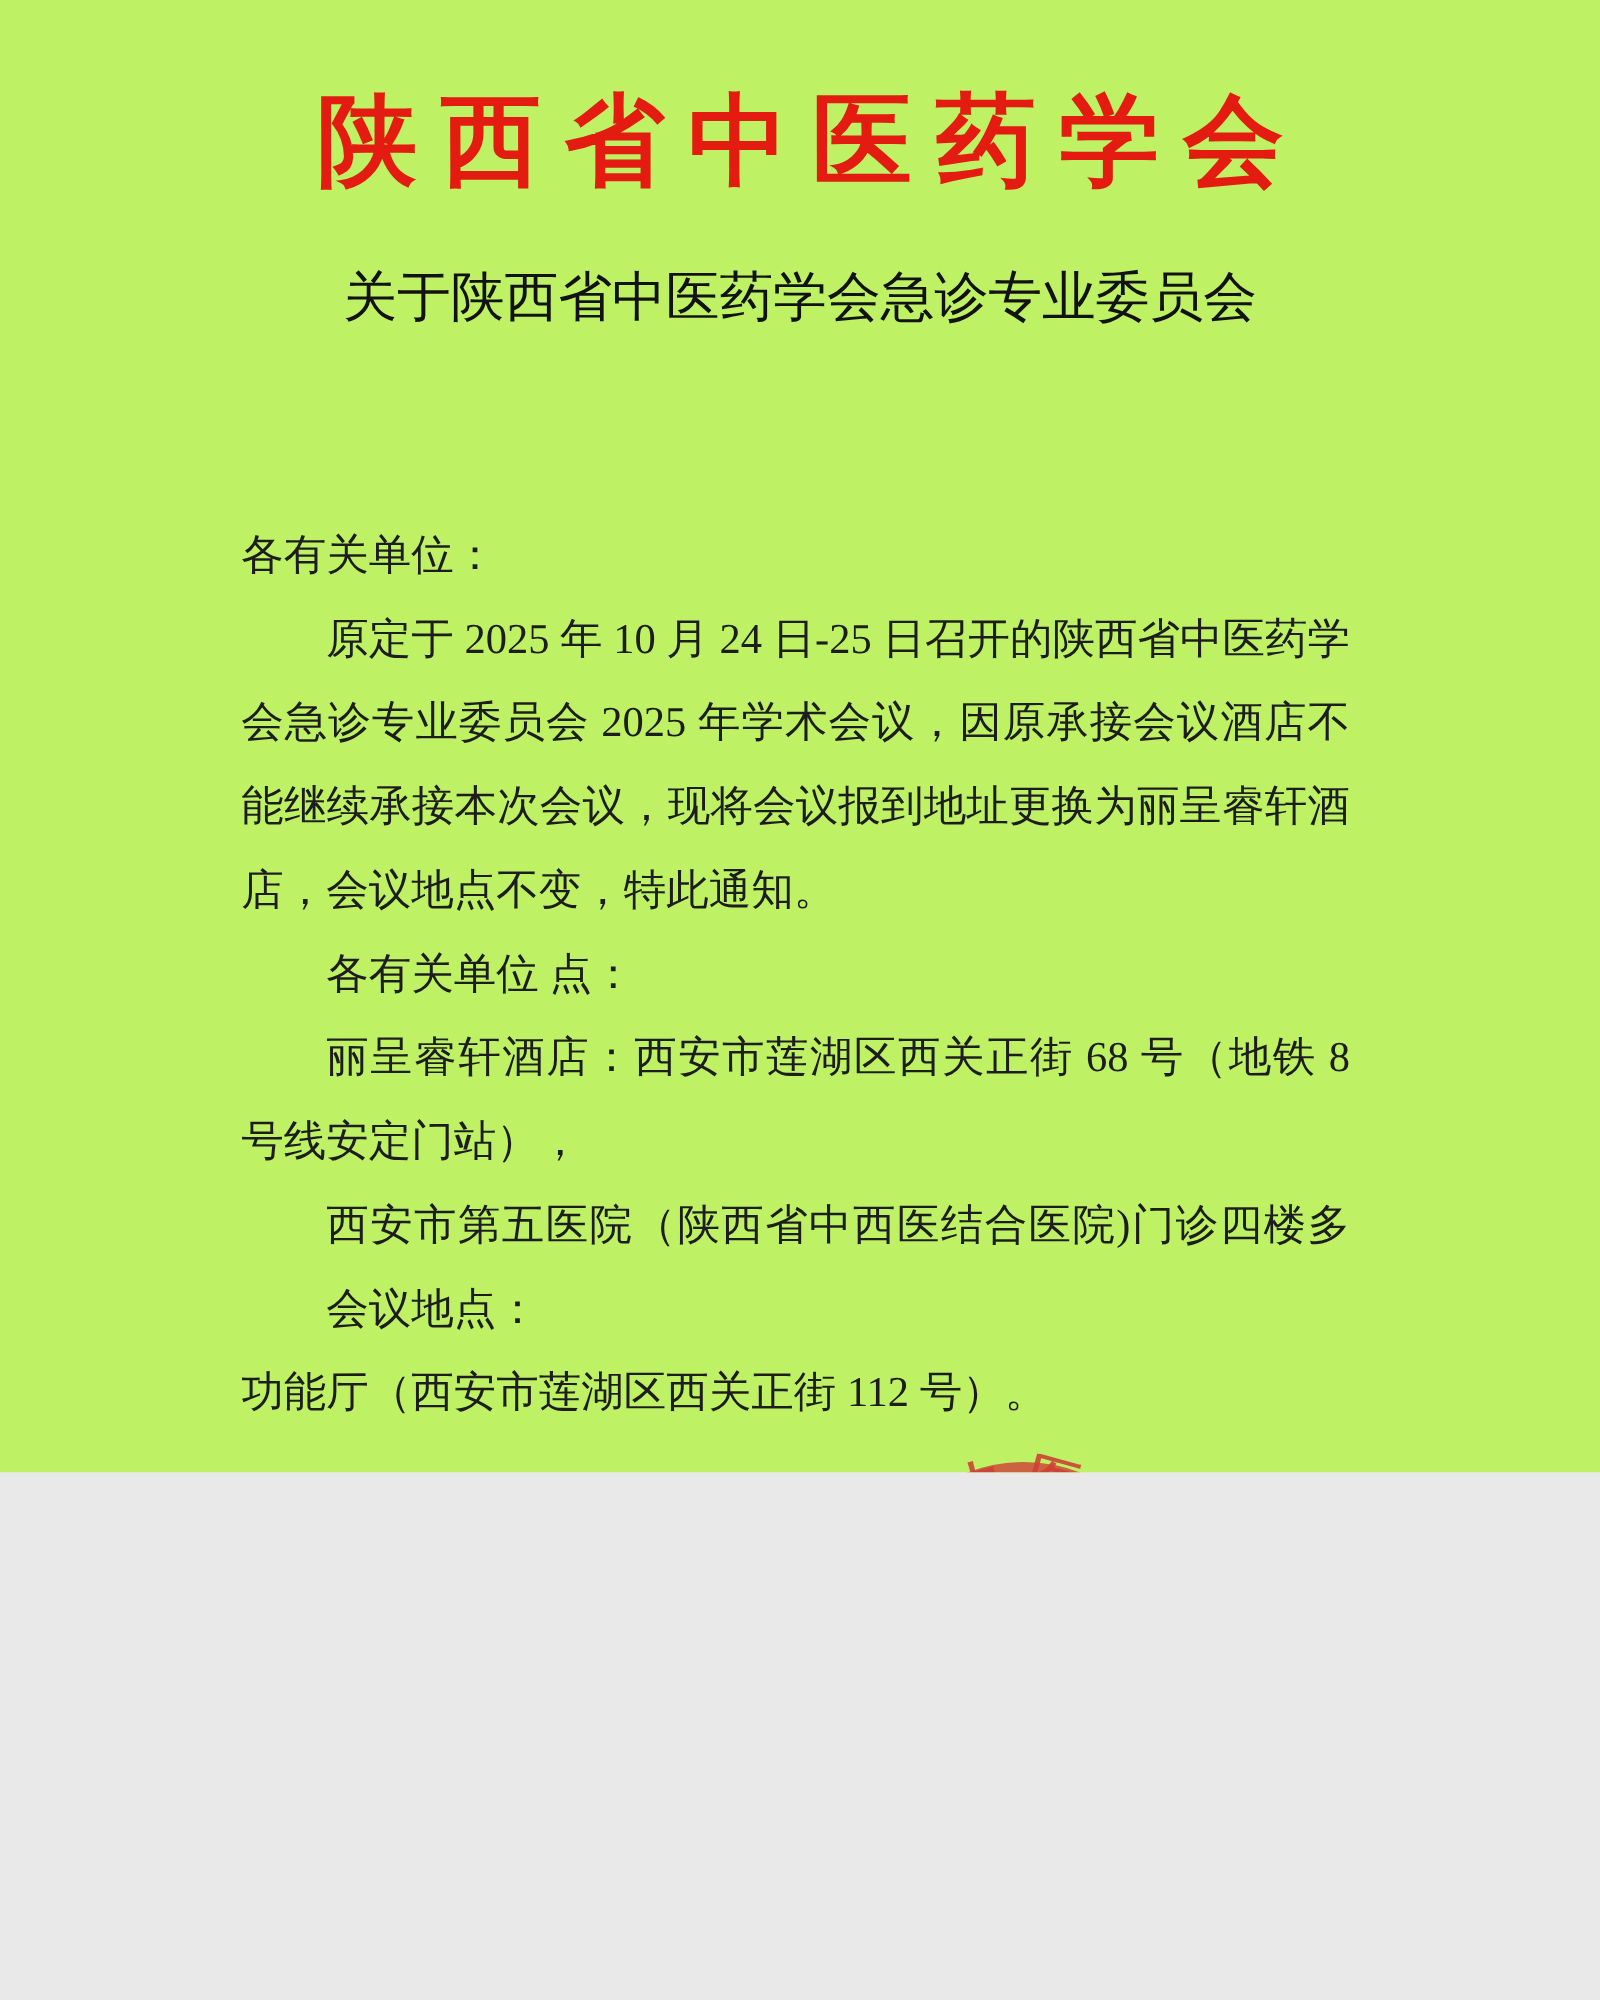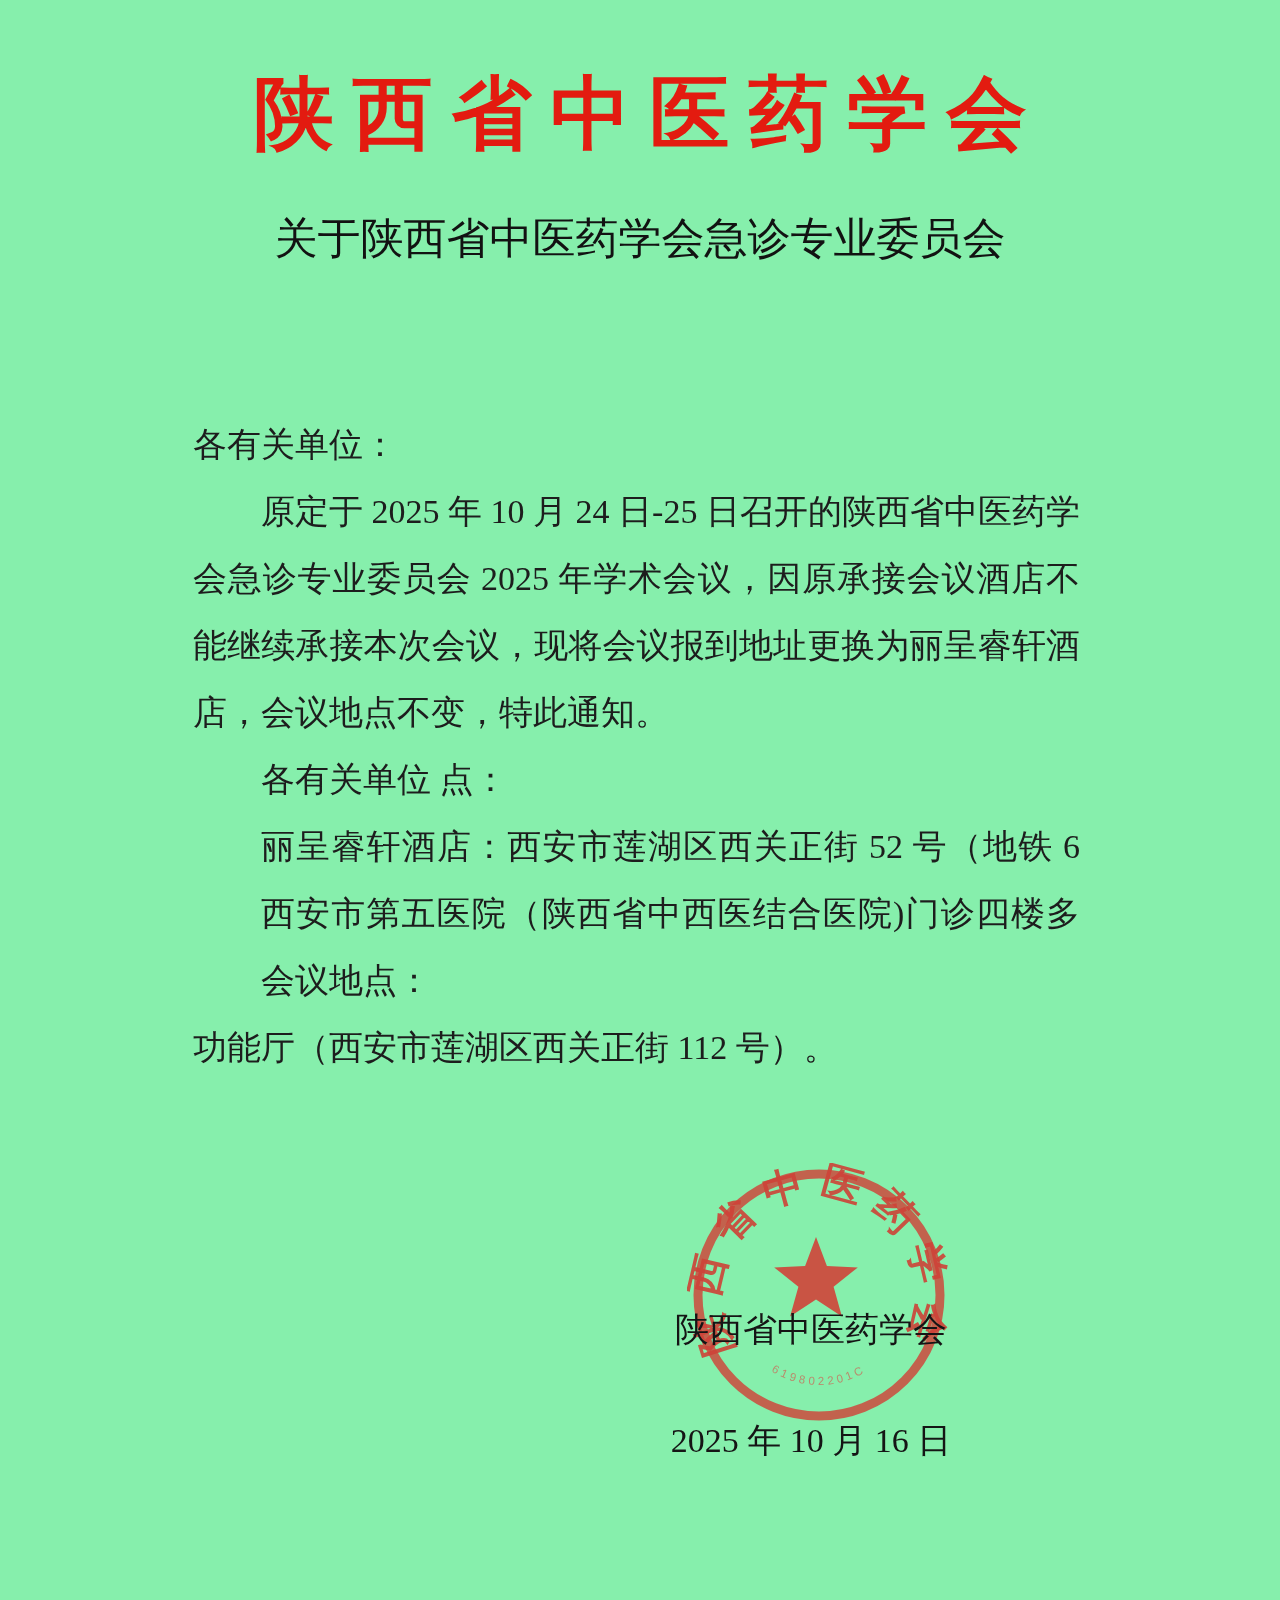--- a/index.html
+++ b/index.html
@@ -1,22 +1,22 @@
 <!DOCTYPE html>
 <html lang="zh"><head>
 <meta charset="utf-8">
 <style>
   * { margin: 0; padding: 0; box-sizing: border-box; }
   html, body { background: #e9e9e9; }
   .page {
     position: relative;
     width: 1280px;
-    height: 1600px;
+    height: 1178px;
     margin: 0 auto;
-    background: #86efac;
+    background: #bef264;
     overflow: hidden;
     font-family: "Liberation Serif", "DejaVu Serif", serif;
     color: #1c1c1c;
   }
 
   
   .org-title {
     position: absolute;
     top: 64px;
     left: 0;
@@ -112,21 +112,22 @@
     <div>关于陕西省中医药学会急诊专业委员会</div>
   </div>
 
   <div class="doc-body">
     <div class="ln">各有关单位：</div>
     <div class="ln ind jst">原定于 2025 年 10 月 24 日-25 日召开的陕西省中医药学</div>
     <div class="ln jst">会急诊专业委员会 2025 年学术会议，因原承接会议酒店不</div>
     <div class="ln jst">能继续承接本次会议，现将会议报到地址更换为丽呈睿轩酒</div>
     <div class="ln">店，会议地点不变，特此通知。</div>
     <div class="ln ind">各有关单位 点：</div>
-    <div class="ln ind jst">丽呈睿轩酒店：西安市莲湖区西关正街 52 号（地铁 6</div>
+    <div class="ln ind jst">丽呈睿轩酒店：西安市莲湖区西关正街 68 号（地铁 8</div>
+    <div class="ln">号线安定门站），</div>
     <div class="ln ind jst">西安市第五医院（陕西省中西医结合医院)门诊四楼多</div>
     <div class="ln ind">会议地点：</div>
     <div class="ln">功能厅（西安市莲湖区西关正街 112 号）。</div>
   </div>
 
   <svg class="seal" viewBox="0 0 264 264" xmlns="http://www.w3.org/2000/svg">
     <defs>
       <path id="seal-arc" d="M 38.97 165.86 A 99 99 0 1 1 225.03 165.86" fill="none"></path>
       <path id="seal-code-arc" d="M 59.2 184.9 A 90 90 0 0 0 204.8 184.9" fill="none"></path>
     </defs>

